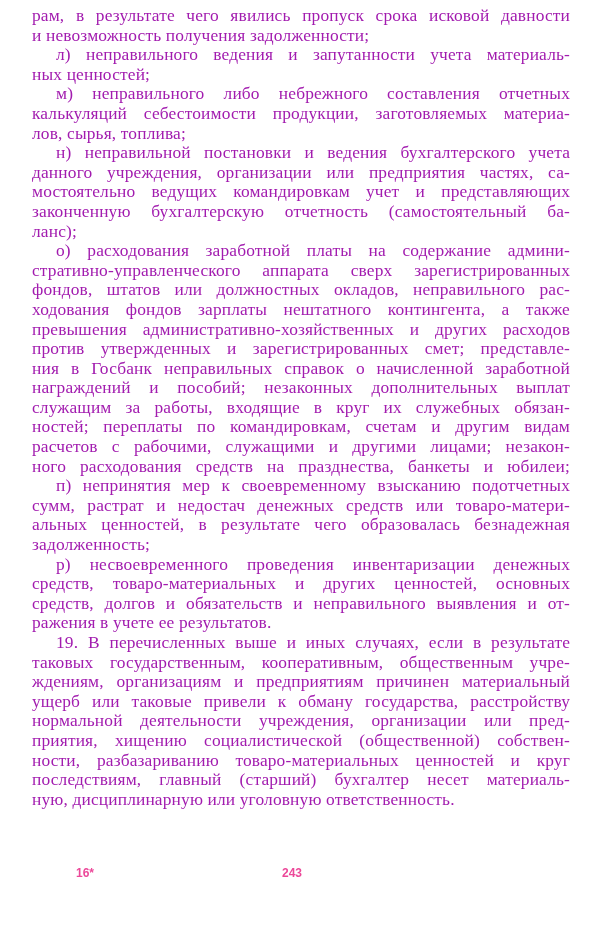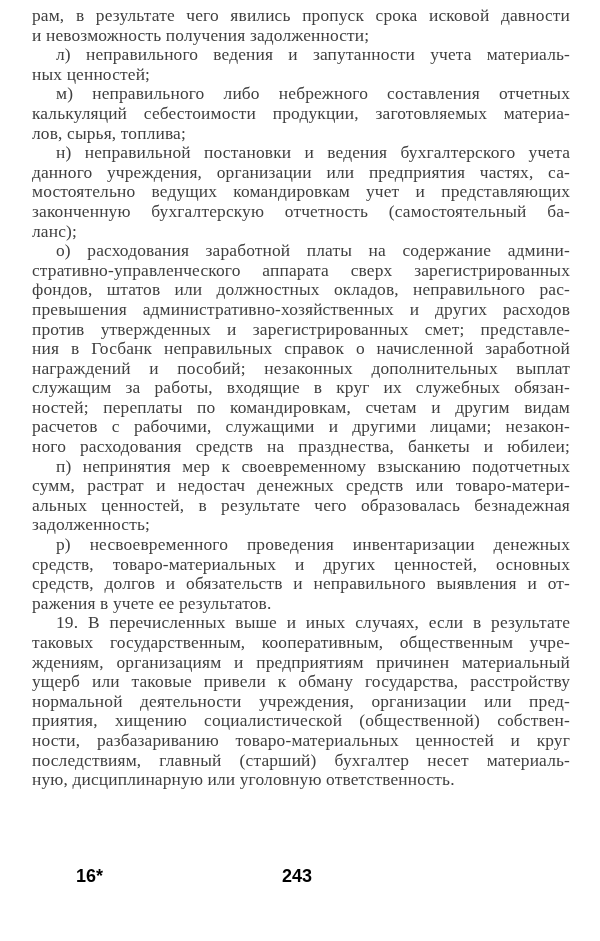--- a/index.html
+++ b/index.html
@@ -1,26 +1,26 @@
 <!DOCTYPE html>
 <html><head>
 <meta charset="utf-8">
 <style>
   html, body { margin: 0; padding: 0; background: #ffffff; }
   body { width: 600px; height: 941px; position: relative; overflow: hidden; }
   .page {
     position: absolute; left: 32px; top: 6px; width: 538px;
     font-family: "Liberation Serif", serif;
-    font-size: 17.4px; line-height: 19.6px; color: #404040;
+    font-size: 17.4px; line-height: 19.6px; color: #a21caf;
     letter-spacing: 0.15px;
   }
   .line { display: block; white-space: nowrap; text-align: justify; text-align-last: justify; height: 19.6px; overflow: hidden; }
   .line.last { text-align-last: left; }
   .line.indent { padding-left: 24px; }
-  .footer { position: absolute; top: 866px; font-family: "Liberation Sans", sans-serif; font-size: 18px; font-weight: bold; color: #000000; }
+  .footer { position: absolute; top: 866px; font-family: "Liberation Sans", sans-serif; font-size: 12px; font-weight: bold; color: #ec4899; }
   .sig { left: 76px; }
   .pnum { left: 282px; }
 </style>
 </head>
 <body>
 
 <div class="page" id="body">
     <span class="line">рам, в результате чего явились пропуск срока исковой давности</span>
     <span class="line last">и невозможность получения задолженности;</span>
     <span class="line indent">л) неправильного ведения и запутанности учета материаль-</span>
@@ -29,20 +29,21 @@
     <span class="line">калькуляций себестоимости продукции, заготовляемых материа-</span>
     <span class="line last">лов, сырья, топлива;</span>
     <span class="line indent">н) неправильной постановки и ведения бухгалтерского учета</span>
     <span class="line">данного учреждения, организации или предприятия частях, са-</span>
     <span class="line">мостоятельно ведущих командировкам учет и представляющих</span>
     <span class="line">законченную бухгалтерскую отчетность (самостоятельный  ба-</span>
     <span class="line last">ланс);</span>
     <span class="line indent">о) расходования заработной платы на содержание админи-</span>
     <span class="line">стративно-управленческого аппарата сверх зарегистрированных</span>
     <span class="line">фондов, штатов или должностных окладов, неправильного рас-</span>
+    <span class="line">ходования фондов зарплаты нештатного контингента, а также</span>
     <span class="line">превышения административно-хозяйственных и других расходов</span>
     <span class="line">против утвержденных и зарегистрированных смет; представле-</span>
     <span class="line">ния в Госбанк неправильных справок о начисленной заработной</span>
     <span class="line">награждений и пособий; незаконных дополнительных  выплат</span>
     <span class="line">служащим за работы, входящие в круг их служебных обязан-</span>
     <span class="line">ностей; переплаты по командировкам, счетам и другим видам</span>
     <span class="line">расчетов с рабочими, служащими и другими лицами; незакон-</span>
     <span class="line">ного расходования средств на празднества, банкеты и юбилеи;</span>
     <span class="line indent">п) непринятия мер к своевременному взысканию подотчетных</span>
     <span class="line">сумм, растрат и недостач денежных средств или товаро-матери-</span>

